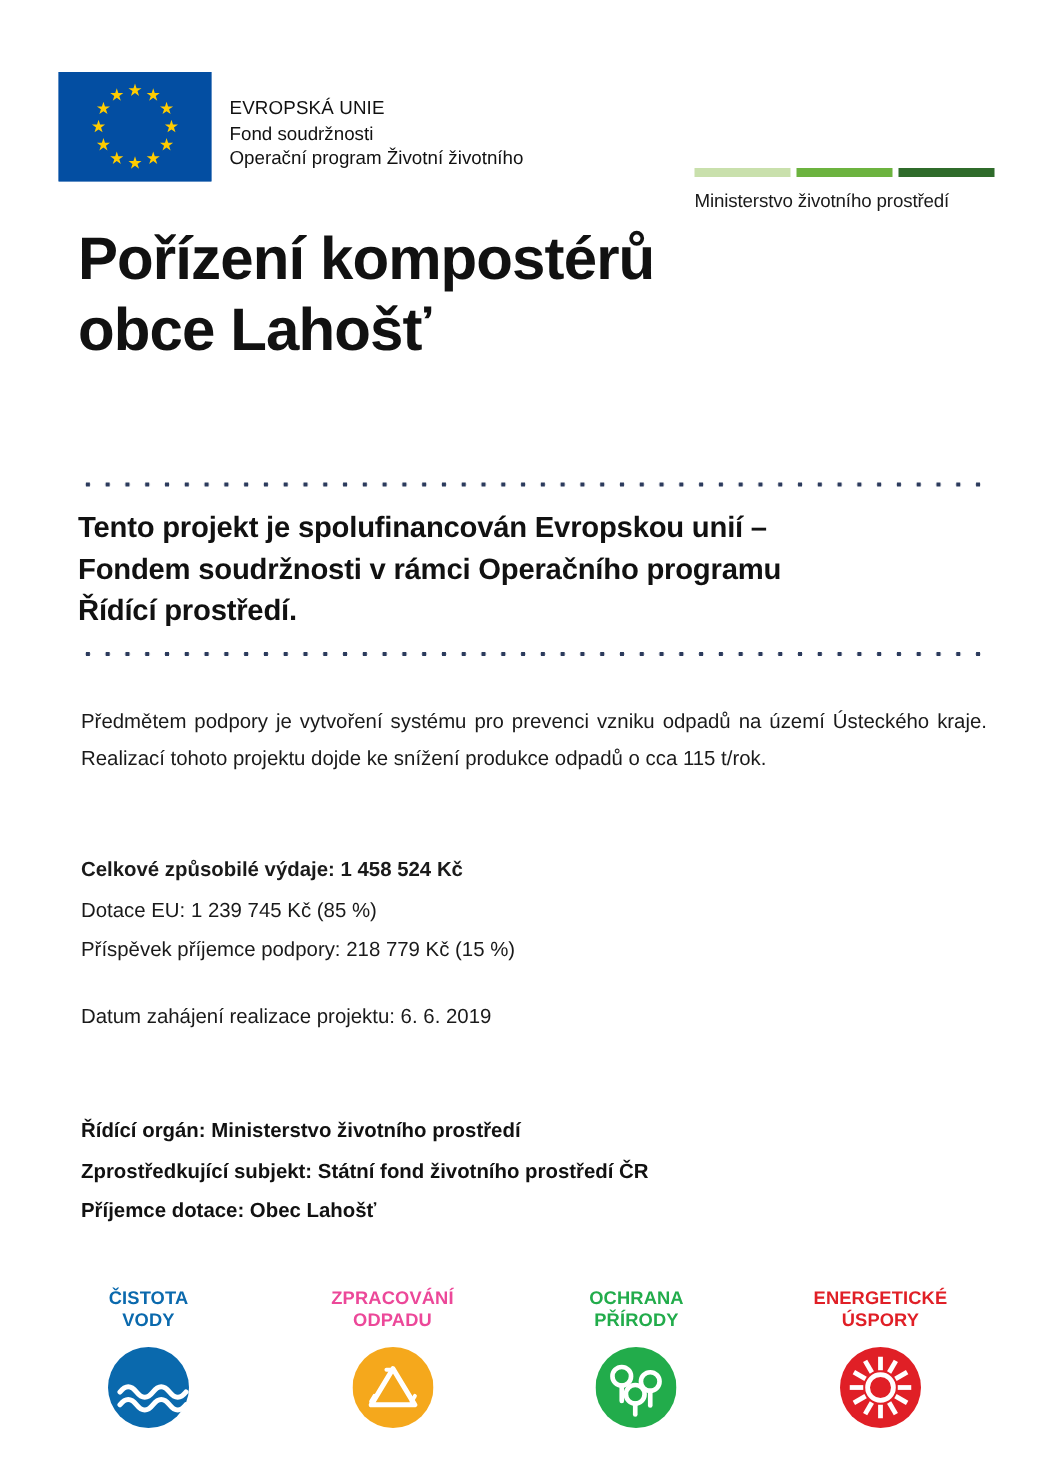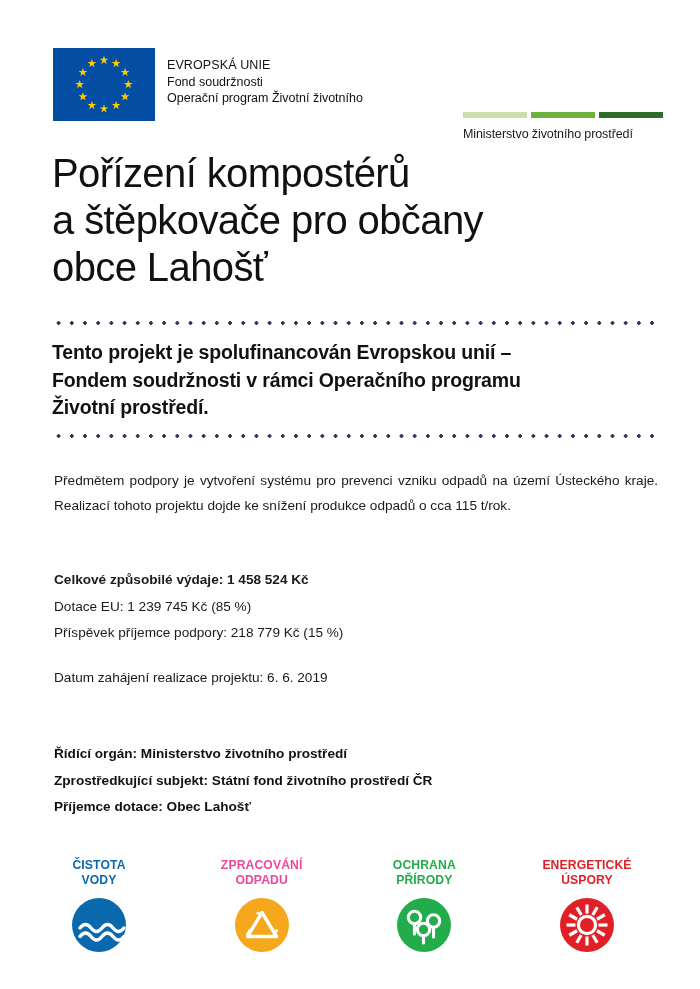--- a/index.html
+++ b/index.html
@@ -26,24 +26,24 @@
   
   .header {
     position: absolute;
     left: 0;
     top: 48px;
     width: 700px;
     height: 86px;
   }
   .eu-block {
     position: absolute;
-    left: 53px;
+    left: 39px;
     top: 0;
     display: flex;
-    align-items: flex-start;
+    align-items: center;
   }
   .eu-flag {
     width: 102px;
     height: 73px;
     background: #034ea2;
     display: block;
     flex: 0 0 auto;
   }
   .eu-text {
     margin-left: 12px;
@@ -79,21 +79,21 @@
     letter-spacing: -0.1px;
   }
 
   
   .title {
     position: absolute;
     left: 52px;
     top: 150px;
     width: 610px;
     font-size: 40px;
-    font-weight: normal;
+    font-weight: bold;
     line-height: 1.17;
     letter-spacing: -0.6px;
     color: #111;
   }
   .title div { white-space: nowrap; }
 
   
   .dots {
     position: absolute;
     left: 52px;
@@ -238,30 +238,29 @@
         <span class="b2" style="background: rgb(108, 179, 63);"></span>
         <span class="b3" style="background: rgb(47, 107, 42);"></span>
       </div>
       <div class="mzp-name">Ministerstvo životního prostředí</div>
     </div>
 
   </div>
 
   <div class="title">
     <div>Pořízení kompostérů</div>
-    <div>a štěpkovače pro občany</div>
     <div>obce Lahošť</div>
   </div>
 
   <div class="dots dots-top"></div>
 
   <div class="subtitle">
     <div>Tento projekt je spolufinancován Evropskou unií –</div>
     <div>Fondem soudržnosti v rámci Operačního programu</div>
-    <div>Životní prostředí.</div>
+    <div>Řídící prostředí.</div>
   </div>
 
   <div class="dots dots-bottom"></div>
 
   <div class="intro">Předmětem podpory je vytvoření systému pro prevenci vzniku odpadů na území Ústeckého kraje. Realizací tohoto projektu dojde ke snížení produkce odpadů o cca 115 t/rok.</div>
 
   <div class="finance">
     <div class="strong">Celkové způsobilé výdaje: 1 458 524 Kč</div>
     <div>Dotace EU: 1 239 745 Kč (85 %)</div>
     <div>Příspěvek příjemce podpory: 218 779 Kč (15 %)</div>

